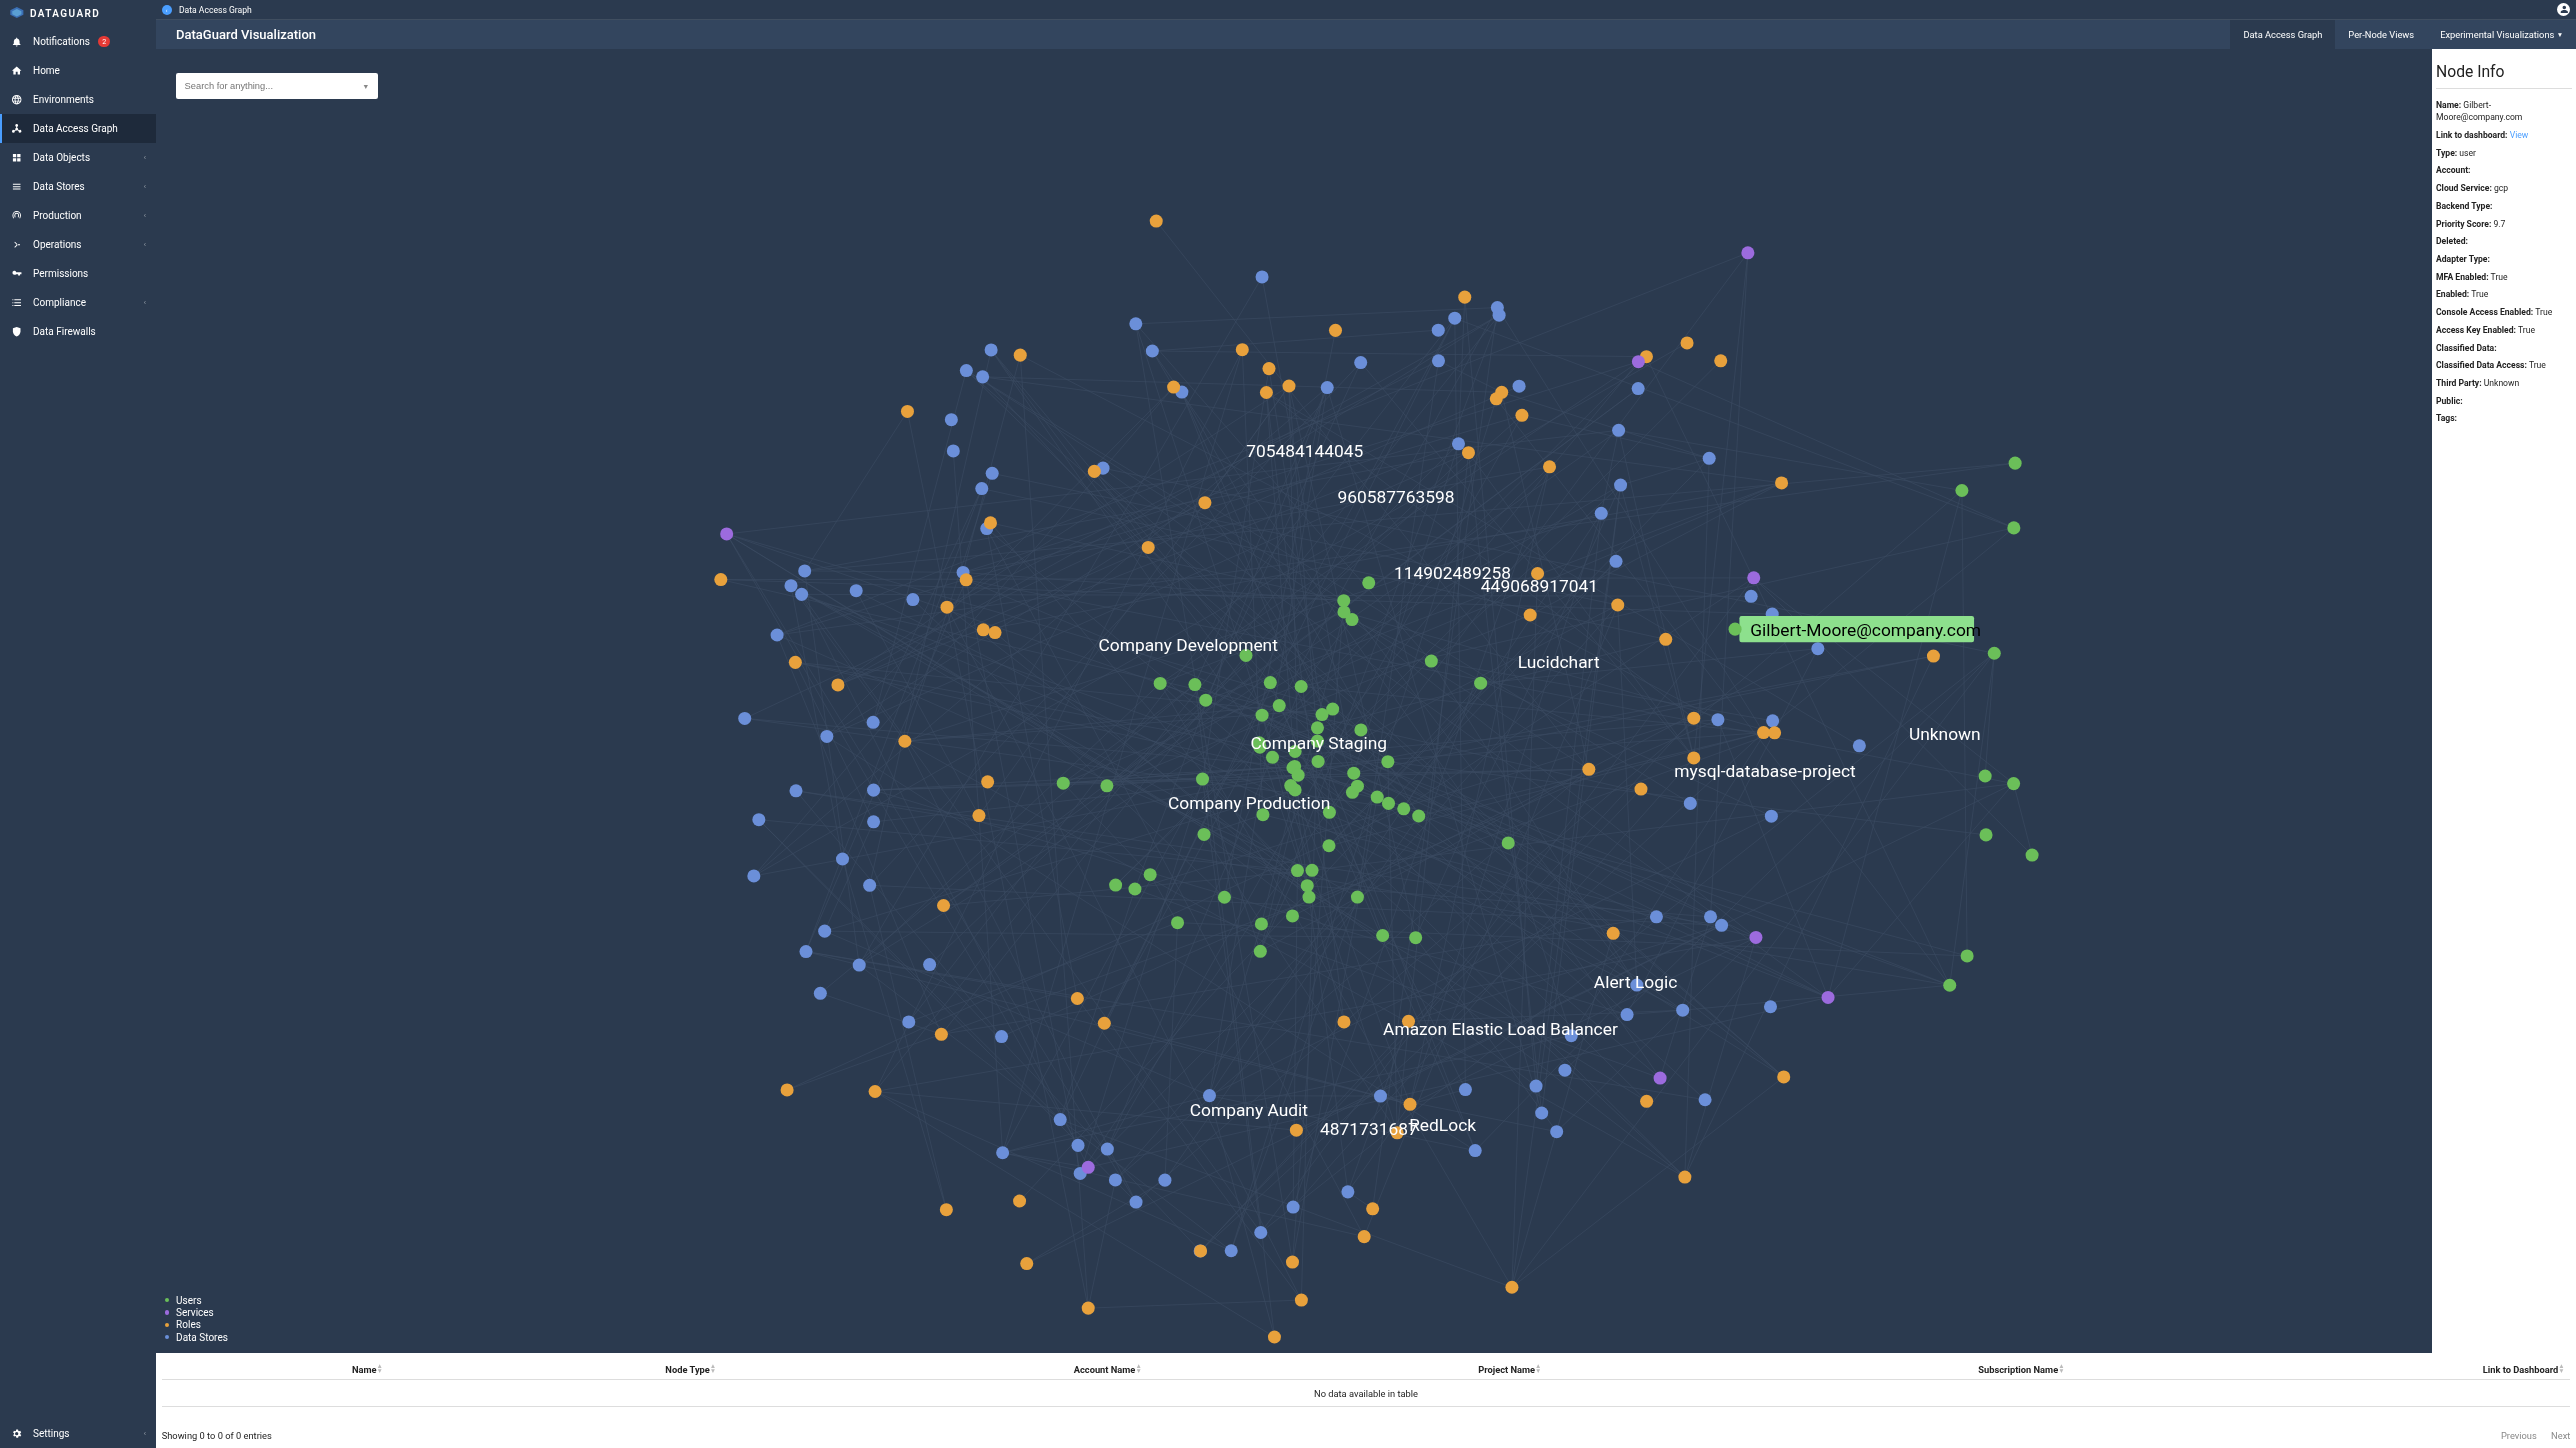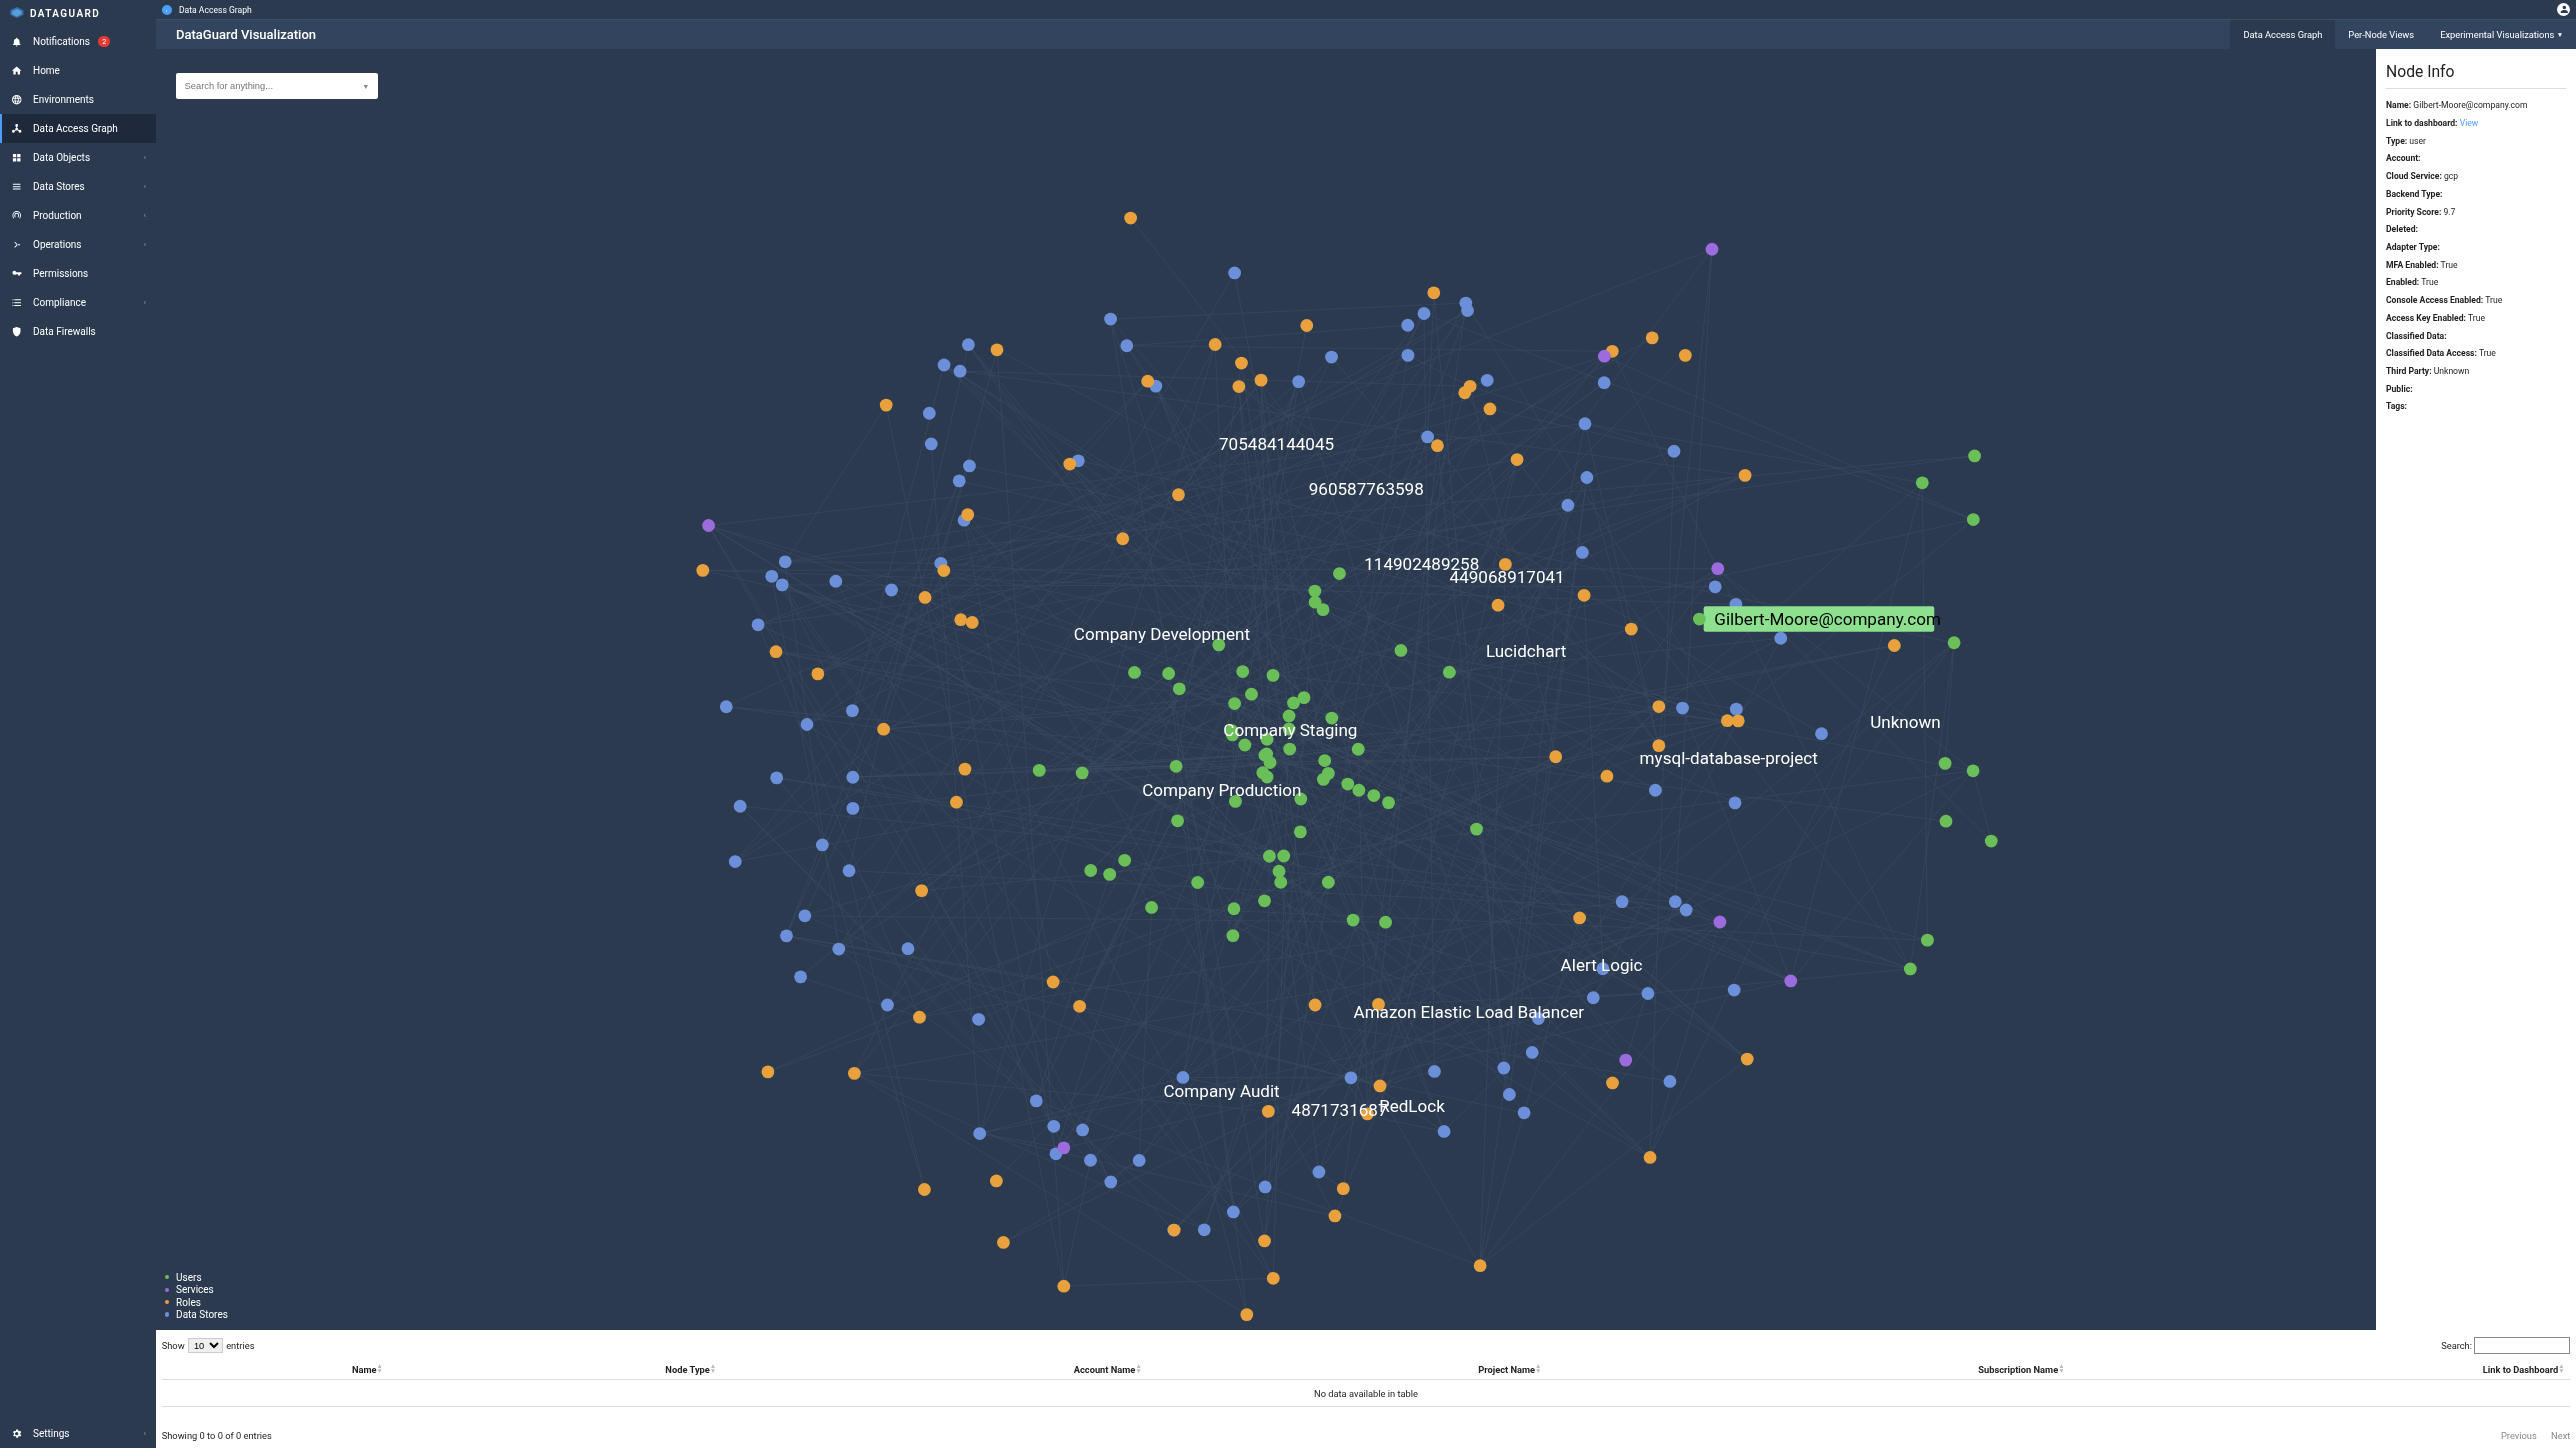--- a/index.html
+++ b/index.html
@@ -35,21 +35,21 @@
   .graph-area { flex:1; position:relative; background:#2b3a4f; }
   .search-box { position:absolute; top:24px; left:20px; width:202px; height:26px; background:#fff; border-radius:2.1px; display:flex; align-items:center; padding:0 8.6px; z-index:10; }
   .search-box input { border:none; outline:none; flex:1; font-size:9.3px; color:#333; background:transparent; }
   .search-box .caret { color:#888; font-size:7.2px; }
   .graph-svg { position:absolute; inset:0; width:100%; height:100%; }
   .legend { position:absolute; bottom:8.6px; left:8.6px; font-size:10px; z-index:5; }
   .legend-row { display:flex; align-items:center; margin-bottom:1.4px; }
   .legend-dot { width:4.3px; height:4.3px; border-radius:50%; margin-right:7.2px; }
   
   
-  .info-panel { width:200px; background:#fff; color:#222; padding:13px 10px; flex-shrink:0; overflow:auto; font-size:8.6px; }
+  .info-panel { width:144px; background:#fff; color:#222; padding:13px 4px; flex-shrink:0; overflow:auto; font-size:8.6px; }
   .info-panel h2 { font-size:15.7px; font-weight:400; margin-bottom:7.2px; color:#222; }
   .info-panel hr { border:none; border-top:0.7px solid #ddd; margin-bottom:10px; }
   .info-row { margin-bottom:5.7px; line-height:1.4; }
   .info-row b { font-weight:700; }
   .info-row a { color:#4a9eff; text-decoration:none; }
   
   
   .glabel { font-size:8px; fill:#fff; pointer-events:none; }
   .highlight-label { fill:#000; }
   .highlight-bg { fill:#8de08d; }
@@ -524,28 +524,20 @@
         <div class="info-row"><b>Access Key Enabled:</b> <span>True</span></div>
         <div class="info-row"><b>Classified Data:</b> <span></span></div>
         <div class="info-row"><b>Classified Data Access:</b> <span>True</span></div>
         <div class="info-row"><b>Third Party:</b> <span>Unknown</span></div>
         <div class="info-row"><b>Public:</b> <span></span></div>
         <div class="info-row"><b>Tags:</b> <span></span></div>
       </div>
     </div>
 
     <div class="table-area">
-      <div class="table-controls">
-        <span>Show</span>
-        <select><option>10</option></select>
-        <span>entries</span>
-        <span class="spacer"></span>
-        <span>Search:</span>&nbsp;
-        <input type="text" style="">
-      </div>
       <table class="data">
         <thead>
             <tr>
           <th><span>Name</span><span class="sort">▲<br>▼</span></th>
           <th><span>Node Type</span><span class="sort">▲<br>▼</span></th>
           <th><span>Account Name</span><span class="sort">▲<br>▼</span></th>
           <th><span>Project Name</span><span class="sort">▲<br>▼</span></th>
           <th><span>Subscription Name</span><span class="sort">▲<br>▼</span></th>
           <th><span>Link to Dashboard</span><span class="sort">▲<br>▼</span></th>
         </tr>

